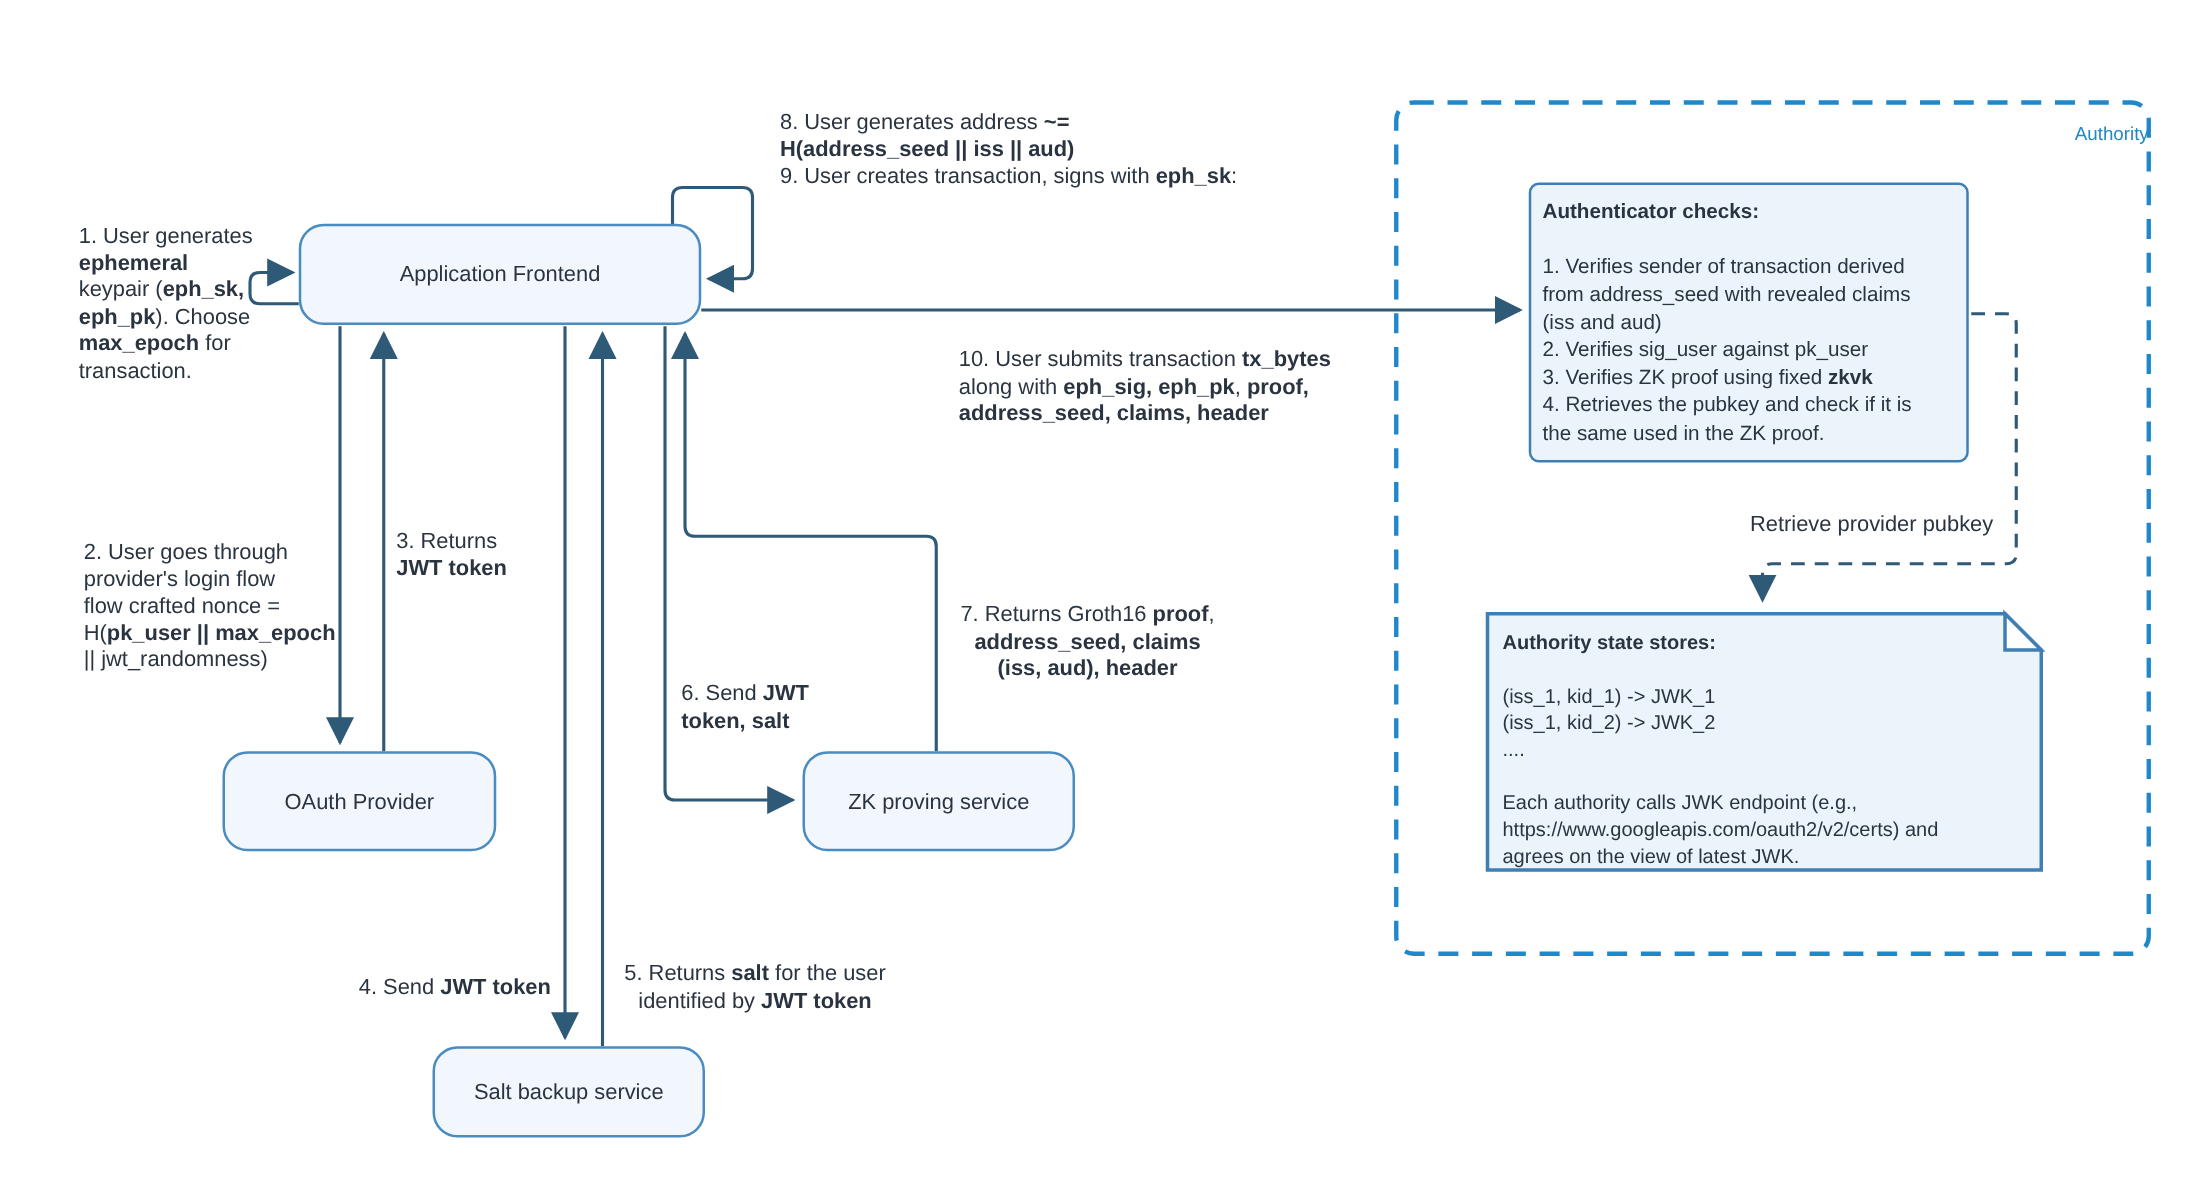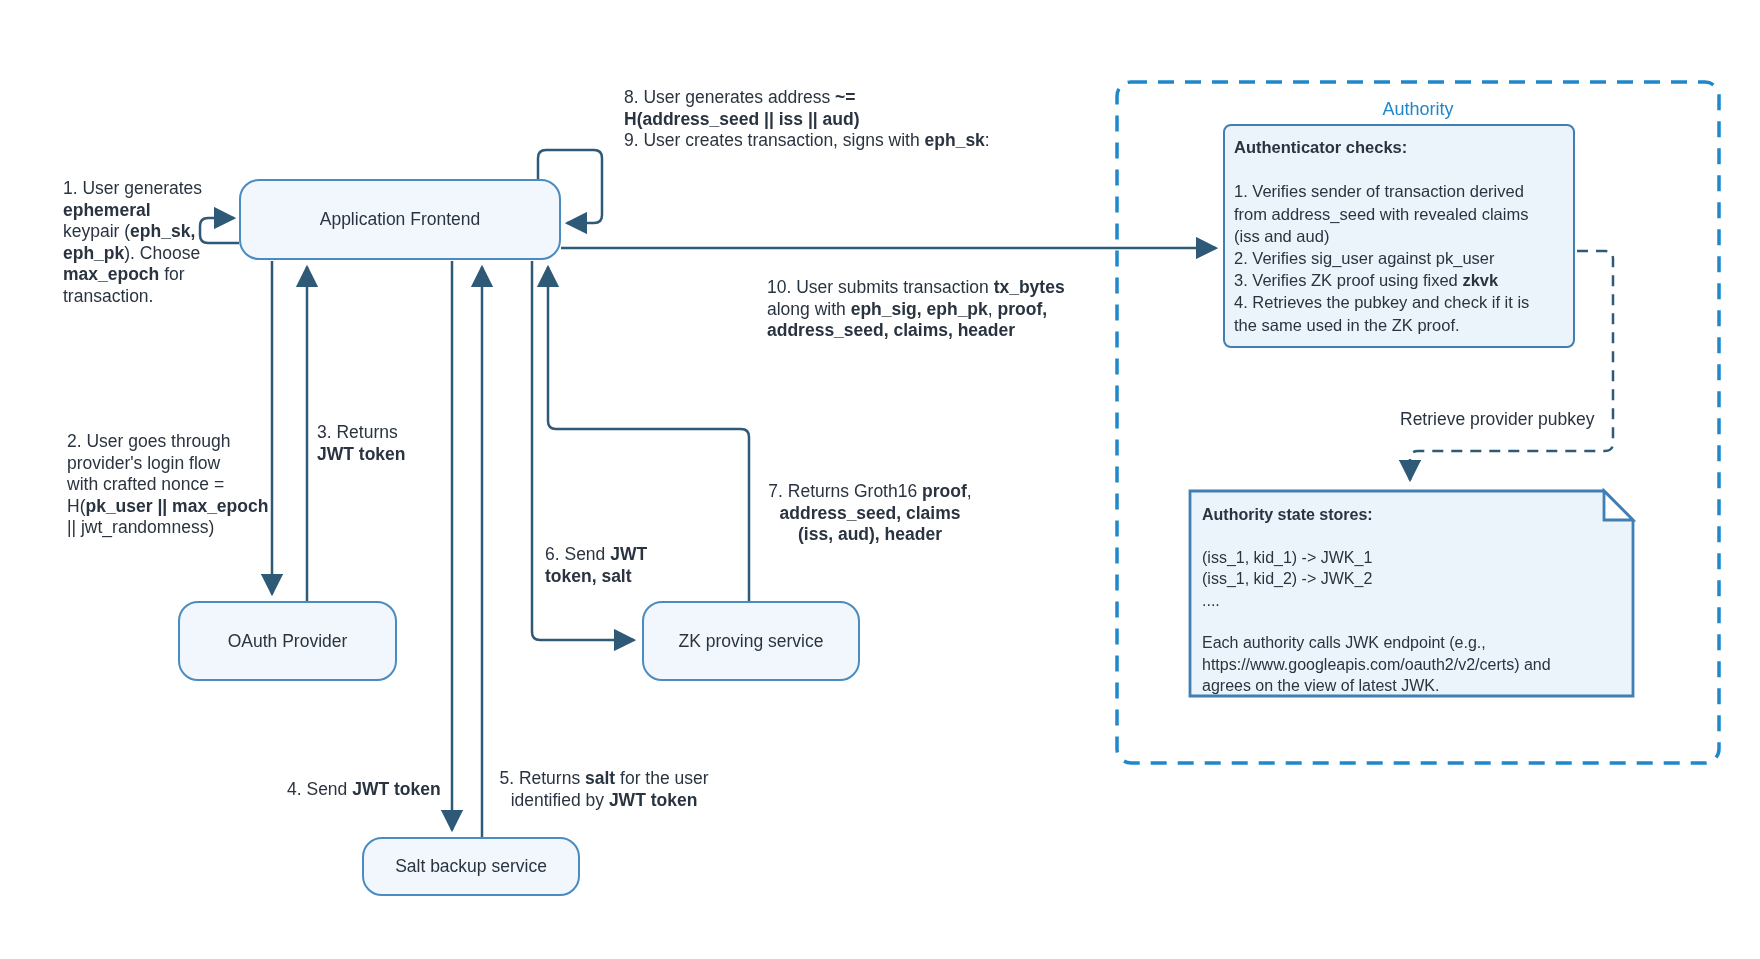--- a/index.html
+++ b/index.html
@@ -25,21 +25,21 @@
     position:absolute;background:var(--panel-fill);border:2.5px solid var(--panel-border);
     border-radius:8px;
   }
   .annot{position:absolute;font-size:17.5px;line-height:21.6px;white-space:nowrap;}
   .annot.c{text-align:center;}
   .richtext{position:absolute;white-space:nowrap;}
   .auth-text{font-size:16.5px;line-height:22.2px;}
   .note-text{font-size:16px;line-height:21.4px;}
   .b{font-weight:bold;}
   .authority-label{
-    position:absolute;color:var(--authority-accent);font-size:18px;text-align:center;
+    position:absolute;color:var(--authority-accent);font-size:15px;text-align:right;
   }
 </style>
 </head>
 <body>
 
 <div id="canvas">
 
   <svg id="wires" width="1760" height="959" viewBox="0 0 1760 959">
     <defs>
       <marker id="ah" viewBox="0 0 10 10" refX="9" refY="5" markerWidth="9" markerHeight="9" orient="auto-start-reverse">
@@ -80,25 +80,25 @@
   </div>
 
   <div class="nodebox" style="left:178px;top:601px;width:219px;height:80px">
     <span>OAuth Provider</span>
   </div>
 
   <div class="nodebox" style="left:642px;top:601px;width:218px;height:80px">
     <span>ZK proving service</span>
   </div>
 
-  <div class="nodebox" style="left:362px;top:837px;width:218px;height:59px">
+  <div class="nodebox" style="left:346px;top:837px;width:218px;height:73px">
     <span>Salt backup service</span>
   </div>
 
-  <div class="panel" style="left:1223px;top:124px;width:352px;height:224px">
+  <div class="panel" style="left:1223px;top:146px;width:352px;height:224px">
     <div class="richtext auth-text" style="left:9px;top:10px">
         <div class="ln"><span class="b">Authenticator checks:</span></div>
         <div class="ln">&nbsp;</div>
         <div class="ln"><span>1. Verifies sender of transaction derived</span></div>
         <div class="ln"><span>from address_seed with revealed claims</span></div>
         <div class="ln"><span>(iss and aud)</span></div>
         <div class="ln"><span>2. Verifies sig_user against pk_user</span></div>
         <div class="ln"><span>3. Verifies ZK proof using fixed </span><span class="b">zkvk</span></div>
         <div class="ln"><span>4. Retrieves the pubkey and check if it is</span></div>
         <div class="ln"><span>the same used in the ZK proof.</span></div>
@@ -125,21 +125,21 @@
       <div class="ln"><span class="b">ephemeral</span></div>
       <div class="ln"><span>keypair (</span><span class="b">eph_sk,</span></div>
       <div class="ln"><span class="b">eph_pk</span><span>). Choose</span></div>
       <div class="ln"><span class="b">max_epoch</span><span> for</span></div>
       <div class="ln"><span>transaction.</span></div>
     </div>
 
   <div class="annot" style="left:67px;top:431px">
       <div class="ln"><span>2. User goes through</span></div>
       <div class="ln"><span>provider's login flow</span></div>
-      <div class="ln"><span>with crafted nonce =</span></div>
+      <div class="ln"><span>flow crafted nonce =</span></div>
       <div class="ln"><span>H(</span><span class="b">pk_user || max_epoch</span></div>
       <div class="ln"><span>|| jwt_randomness)</span></div>
     </div>
 
   <div class="annot" style="left:317px;top:422px">
       <div class="ln"><span>3. Returns</span></div>
       <div class="ln"><span class="b">JWT token</span></div>
     </div>
 
   <div class="annot" style="left:287px;top:779px">

